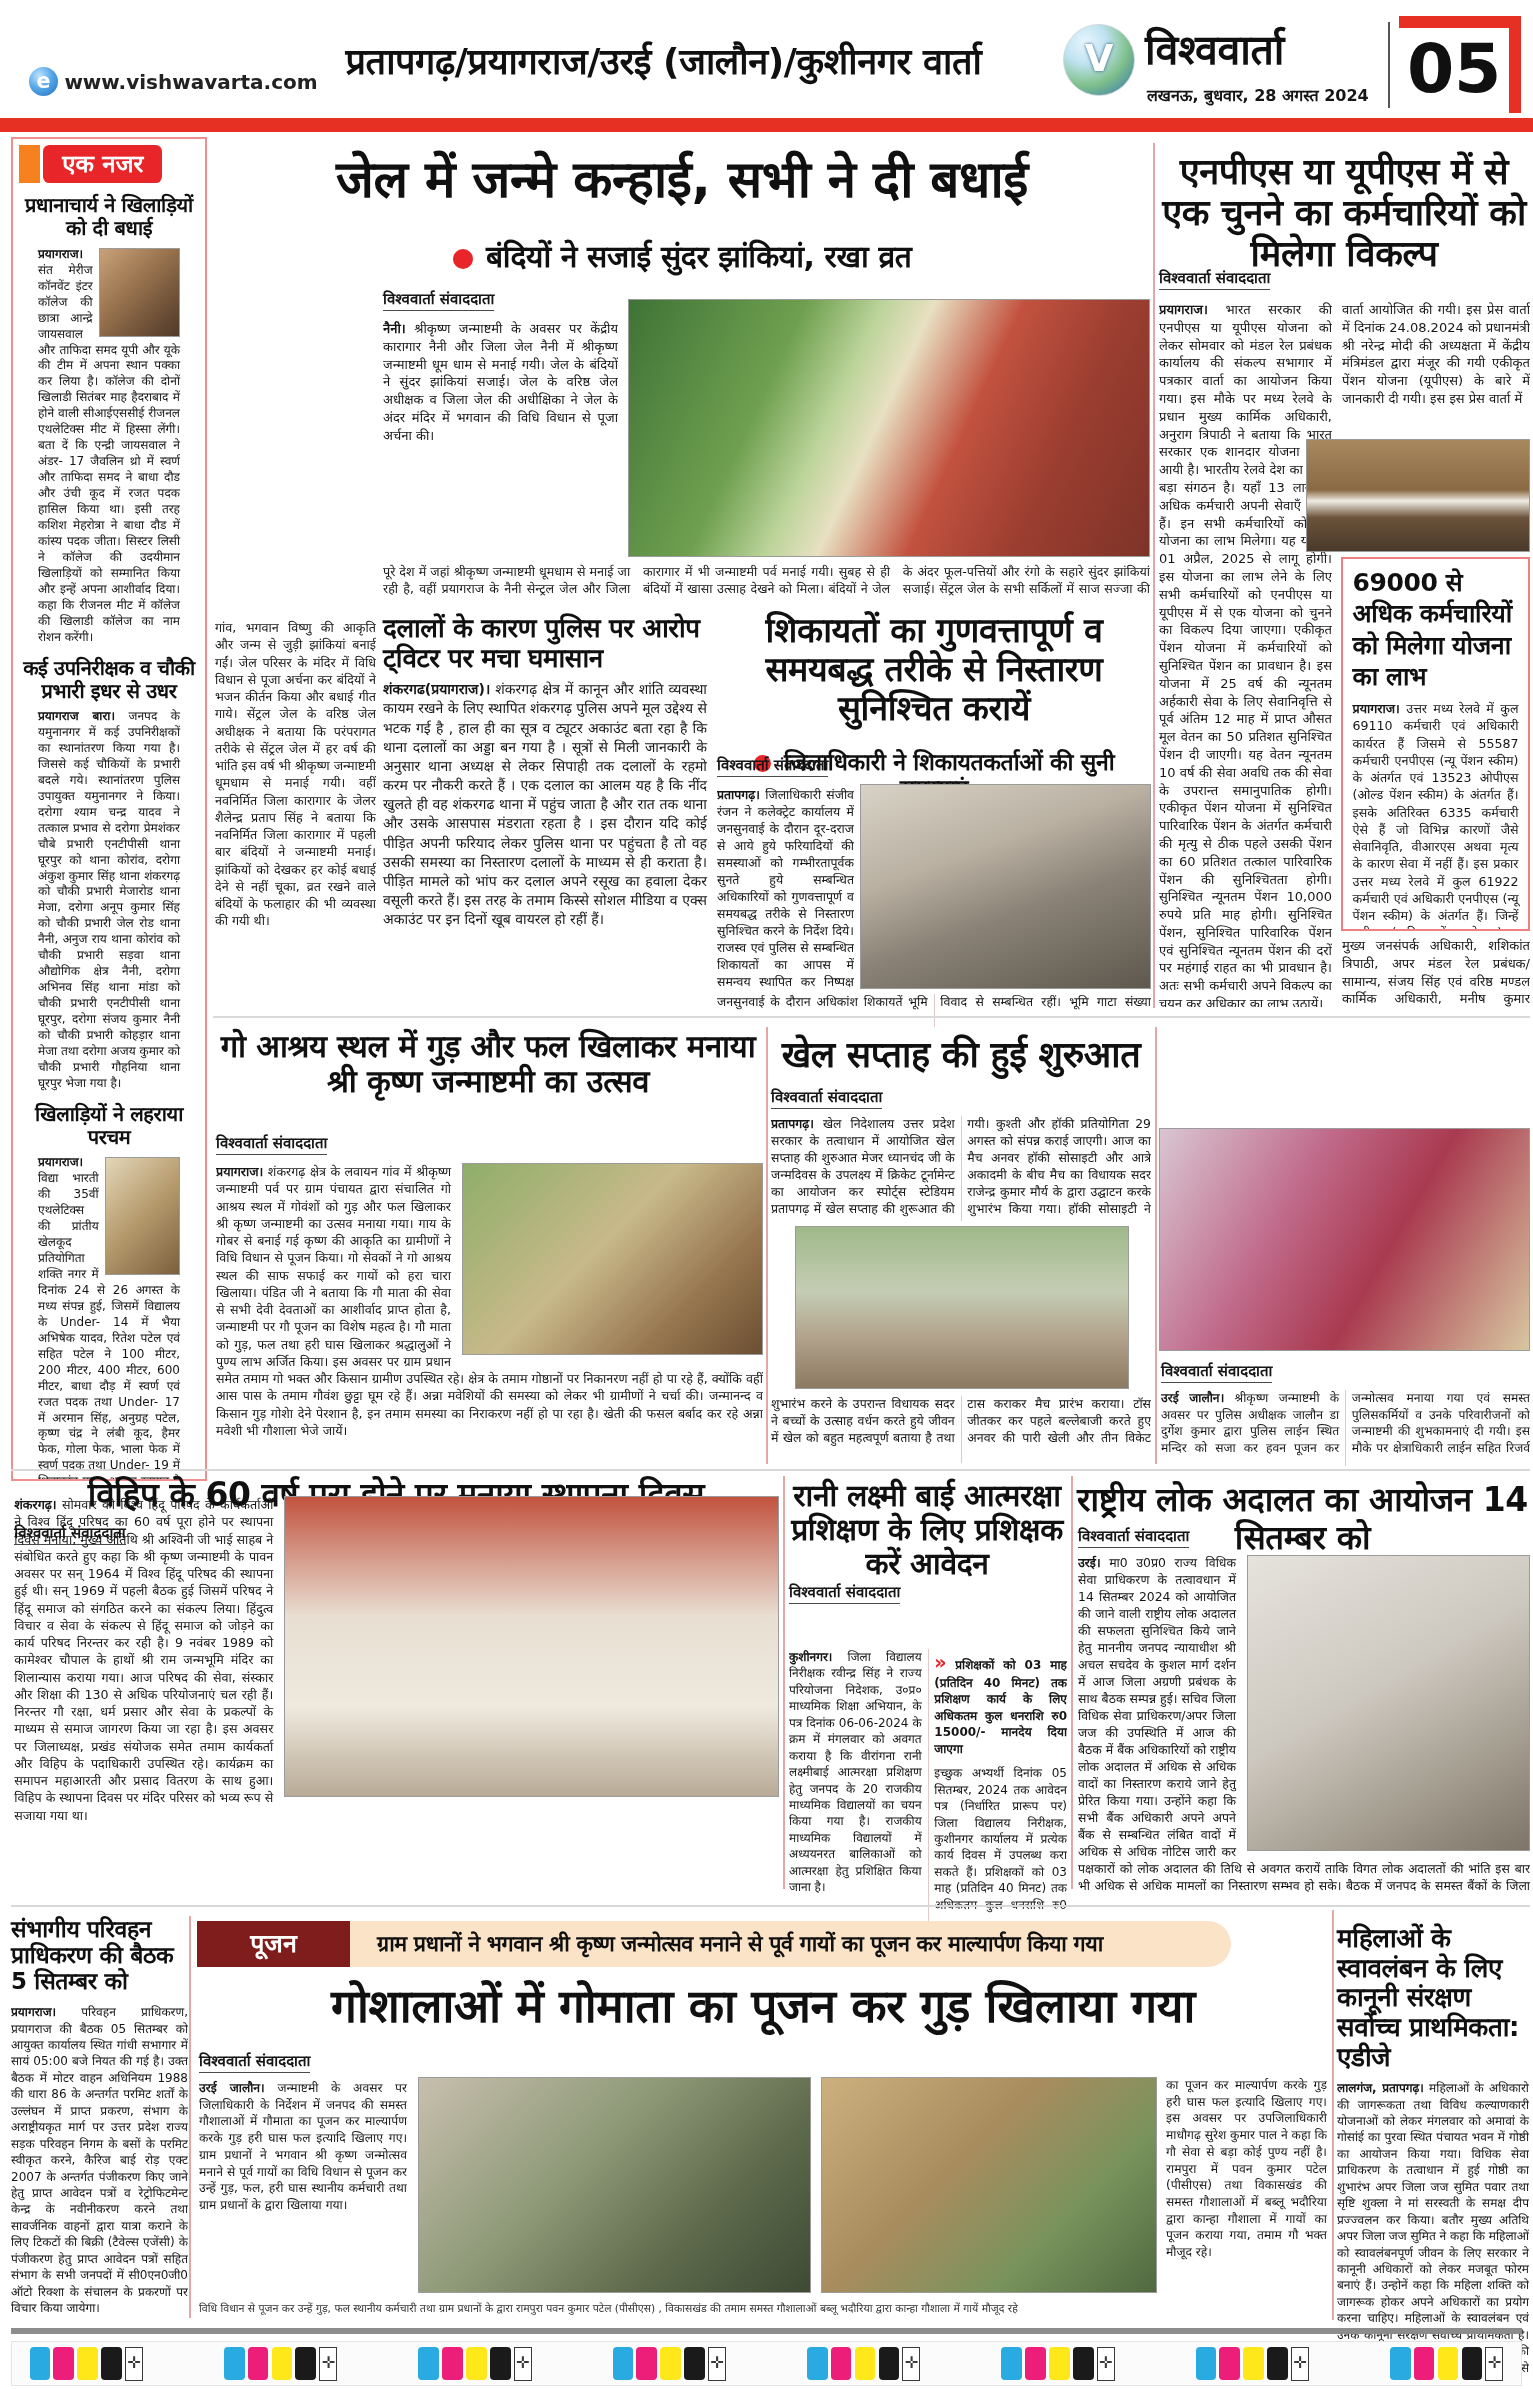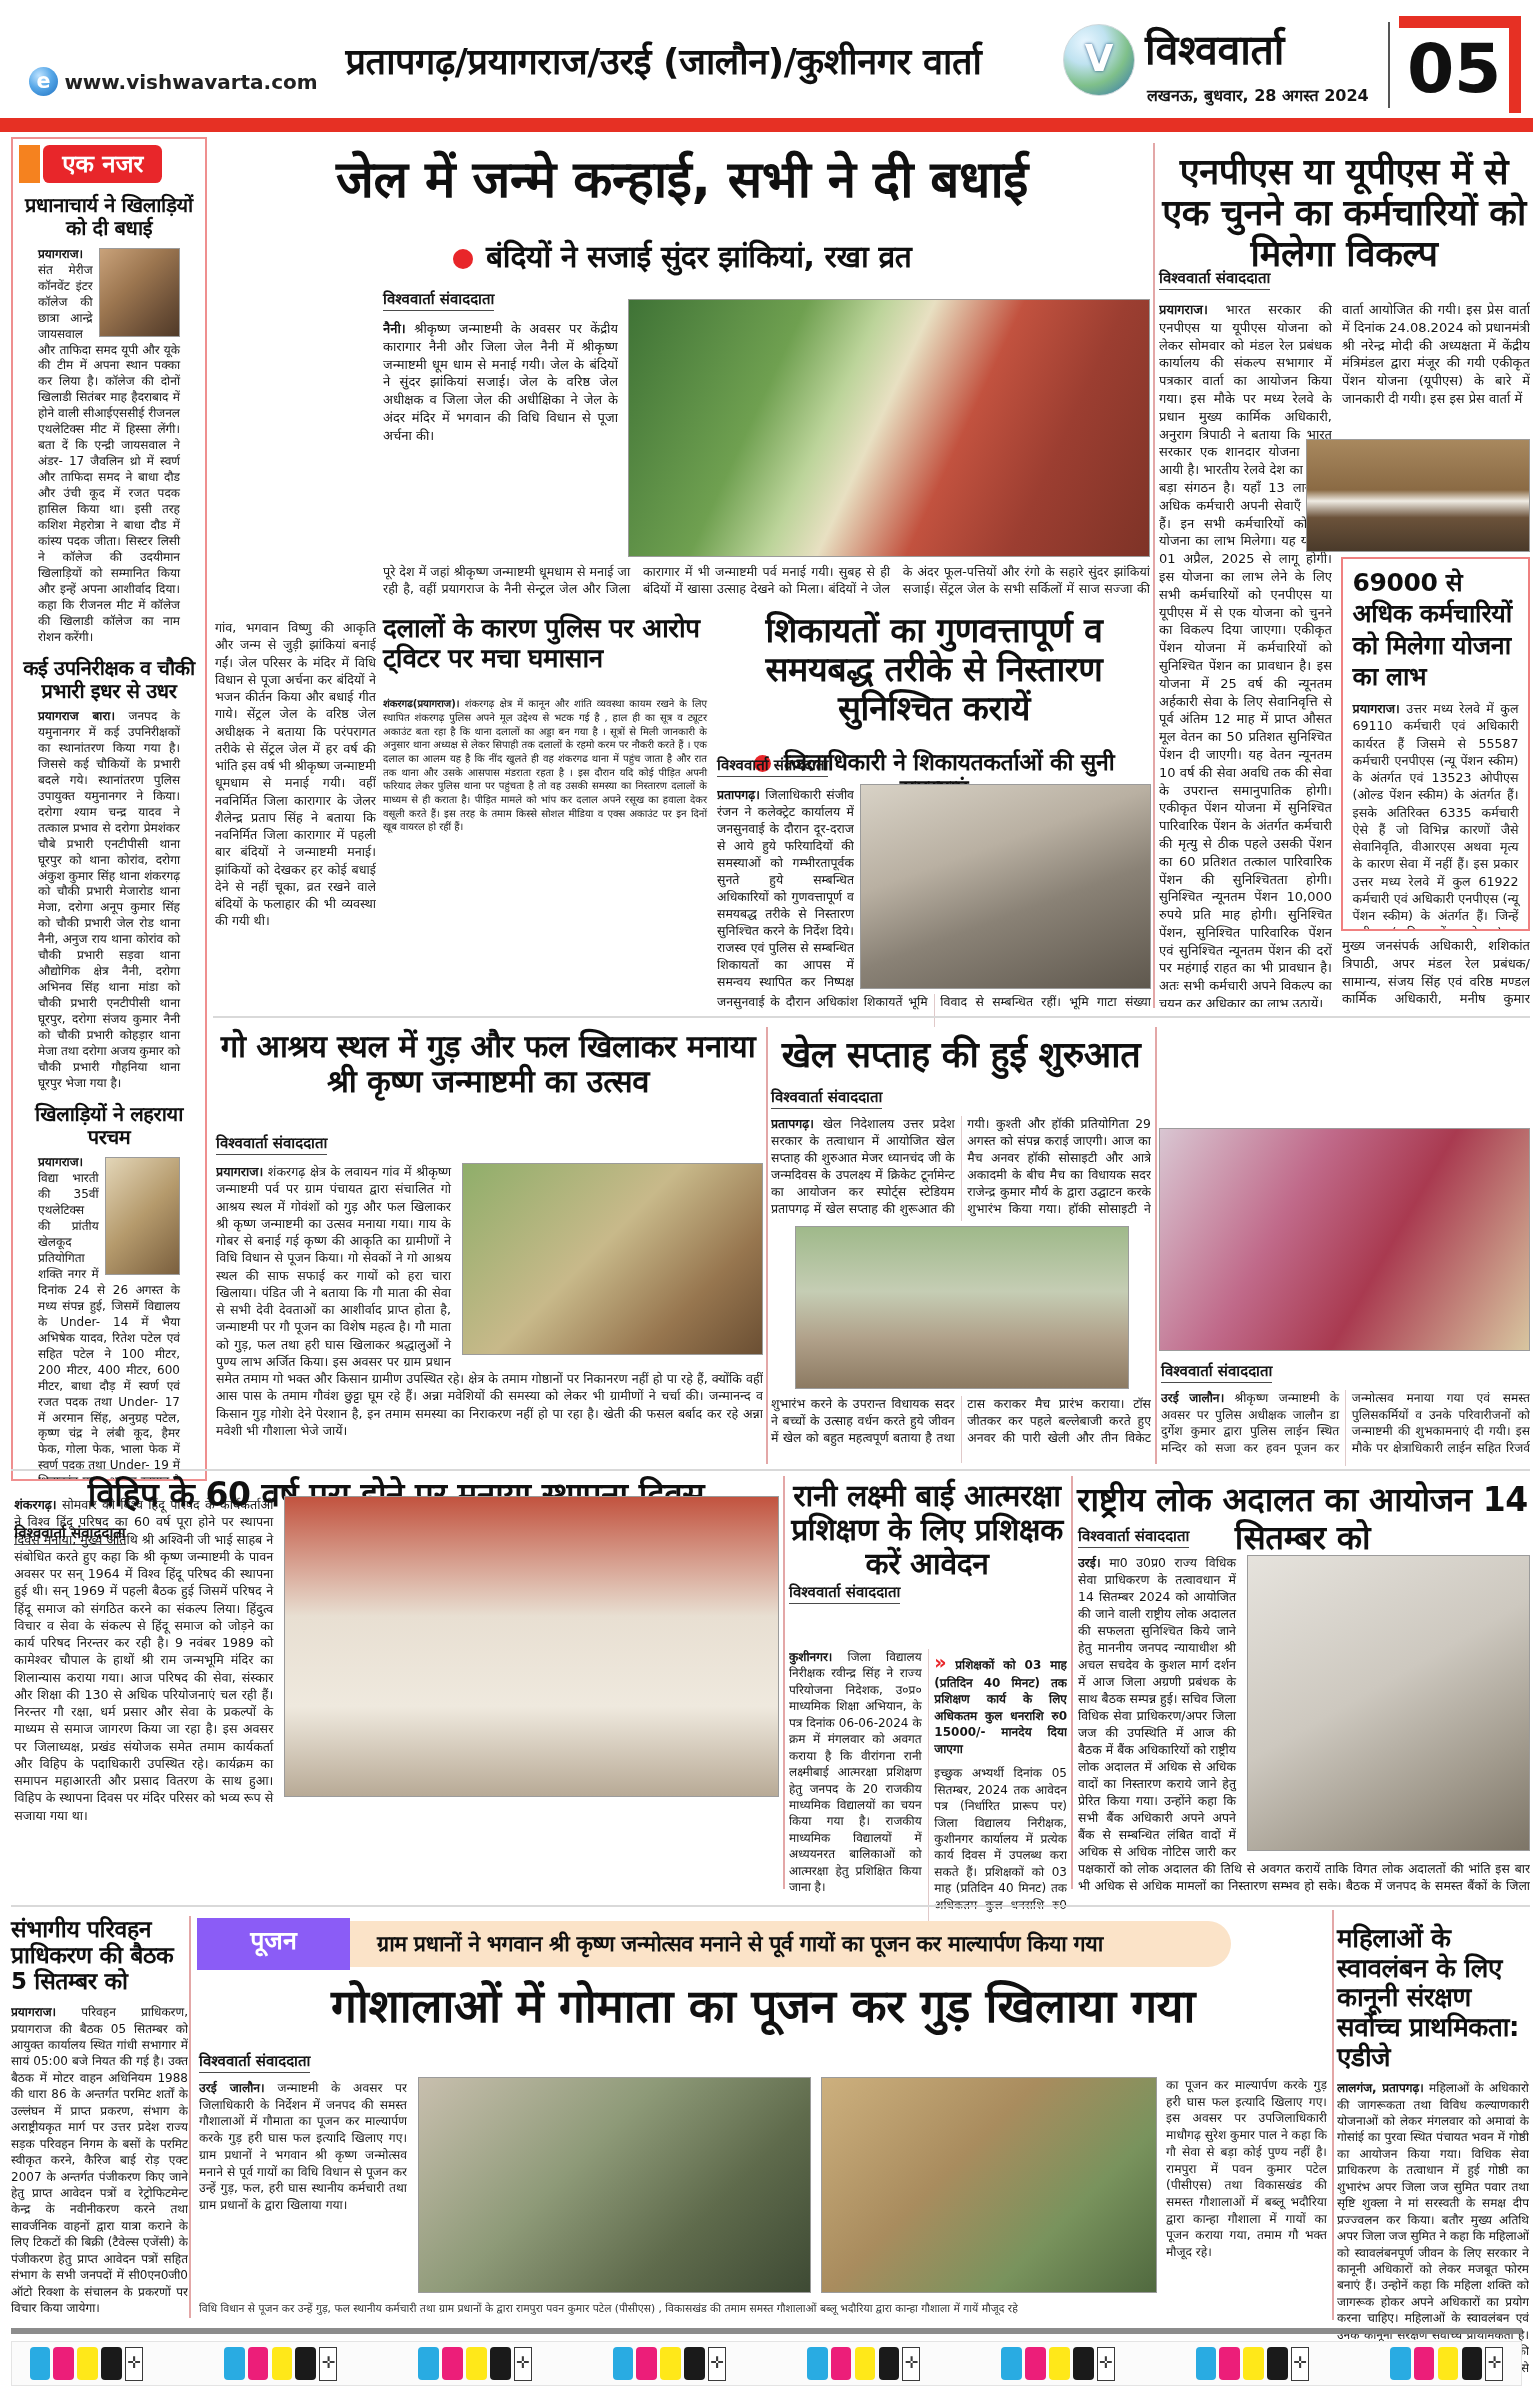--- a/index.html
+++ b/index.html
@@ -110,21 +110,21 @@
   <div class="abs body" style="left:383px;top:320px;width:235px;height:239px;overflow:hidden;">
     <b class="dateline">नैनी।</b>
     <span>श्रीकृष्ण जन्माष्टमी के अवसर पर केंद्रीय कारागार नैनी और जिला जेल नैनी में श्रीकृष्ण जन्माष्टमी धूम धाम से मनाई गयी। जेल के बंदियों ने सुंदर झांकियां सजाई। जेल के वरिष्ठ जेल अधीक्षक व जिला जेल की अधीक्षिका ने जेल के अंदर मंदिर में भगवान की विधि विधान से पूजा अर्चना की।</span>
   </div>
   <div class="abs photo ph-jail" style="left:628px;top:299px;width:522px;height:258px;"></div>
   <div class="abs body cols3" style="left:383px;top:563px;width:767px;height:48px;overflow:hidden;font-size:12.6px;">पूरे देश में जहां श्रीकृष्ण जन्माष्टमी धूमधाम से मनाई जा रही है, वहीं प्रयागराज के नैनी सेन्ट्रल जेल और जिला कारागार में भी जन्माष्टमी पर्व मनाई गयी। सुबह से ही बंदियों में खासा उत्साह देखने को मिला। बंदियों ने जेल के अंदर फूल-पत्तियों और रंगो के सहारे सुंदर झांकियां सजाई। सेंट्रल जेल के सभी सर्किलों में साज सज्जा की गयी, सर्किलों में बंदियों ने कान्हा के जन्म की झांकियां सजाईं।</div>
   <div class="abs body" style="left:215px;top:619px;width:161px;height:388px;overflow:hidden;font-size:12.6px;">गांव, भगवान विष्णु की आकृति और जन्म से जुड़ी झांकियां बनाई गईं। जेल परिसर के मंदिर में विधि विधान से पूजा अर्चना कर बंदियों ने भजन कीर्तन किया और बधाई गीत गाये। सेंट्रल जेल के वरिष्ठ जेल अधीक्षक ने बताया कि परंपरागत तरीके से सेंट्रल जेल में हर वर्ष की भांति इस वर्ष भी श्रीकृष्ण जन्माष्टमी धूमधाम से मनाई गयी। वहीं नवनिर्मित जिला कारागार के जेलर शैलेन्द्र प्रताप सिंह ने बताया कि नवनिर्मित जिला कारागार में पहली बार बंदियों ने जन्माष्टमी मनाई। झांकियों को देखकर हर कोई बधाई देने से नहीं चूका, व्रत रखने वाले बंदियों के फलाहार की भी व्यवस्था की गयी थी।</div>
 
   <div class="abs" style="left:383px;top:614px;width:324px;">
     <div class="head" style="font-size:26px;">दलालों के कारण पुलिस पर आरोप ट्विटर पर मचा घमासान</div>
-    <div class="body" style="margin-top:24px;font-size:10px;">
+    <div class="body" style="margin-top:7px;font-size:14px;">
       <b class="dateline">शंकरगढ(प्रयागराज)।</b>
       <span>शंकरगढ़ क्षेत्र में कानून और शांति व्यवस्था कायम रखने के लिए स्थापित शंकरगढ़ पुलिस अपने मूल उद्देश्य से भटक गई है , हाल ही का सूत्र व ट्यूटर अकाउंट बता रहा है कि थाना दलालों का अड्डा बन गया है । सूत्रों से मिली जानकारी के अनुसार थाना अध्यक्ष से लेकर सिपाही तक दलालों के रहमो करम पर नौकरी करते हैं । एक दलाल का आलम यह है कि नींद खुलते ही वह शंकरगढ थाना में पहुंच जाता है और रात तक थाना और उसके आसपास मंडराता रहता है । इस दौरान यदि कोई पीड़ित अपनी फरियाद लेकर पुलिस थाना पर पहुंचता है तो वह उसकी समस्या का निस्तारण दलालों के माध्यम से ही कराता है। पीड़ित मामले को भांप कर दलाल अपने रसूख का हवाला देकर वसूली करते हैं। इस तरह के तमाम किस्से सोशल मीडिया व एक्स अकाउंट पर इन दिनों खूब वायरल हो रहीं हैं।</span>
     </div>
   </div>
 
   <div class="abs head center" style="left:716px;top:611px;width:436px;font-size:34px;">शिकायतों का गुणवत्तापूर्ण व समयबद्ध तरीके से निस्तारण सुनिश्चित करायें</div>
   <div class="abs center" style="left:716px;top:749px;width:436px;text-align:center;">
     <span class="dot" style="width:17.5px;height:17.5px;"></span><span class="head" style="font-size:23px;">जिलाधिकारी ने शिकायतकर्ताओं की सुनी समस्याएं</span>
   </div>
   <div class="abs" style="left:717px;top:754px;"><span class="byline">विश्ववार्ता संवाददाता</span></div>
@@ -218,21 +218,21 @@
   <div class="abs" style="left:11px;top:1916px;width:177px;">
     <div class="head" style="font-size:23px;">संभागीय परिवहन प्राधिकरण की बैठक 5 सितम्बर को</div>
     <div class="body" style="margin-top:9.5px;font-size:12px;height:342px;overflow:hidden;">
       <b class="dateline">प्रयागराज।</b>
       <span>परिवहन प्राधिकरण, प्रयागराज की बैठक 05 सितम्बर को आयुक्त कार्यालय स्थित गांधी सभागार में सायं 05:00 बजे नियत की गई है। उक्त बैठक में मोटर वाहन अधिनियम 1988 की धारा 86 के अन्तर्गत परमिट शर्तों के उल्लंघन में प्राप्त प्रकरण, संभाग के अराष्ट्रीयकृत मार्ग पर उत्तर प्रदेश राज्य सड़क परिवहन निगम के बसों के परमिट स्वीकृत करने, कैरिज बाई रोड़ एक्ट 2007 के अन्तर्गत पंजीकरण किए जाने हेतु प्राप्त आवेदन पत्रों व रेट्रोफिटमेन्ट केन्द्र के नवीनीकरण करने तथा सावर्जनिक वाहनों द्वारा यात्रा कराने के लिए टिकटों की बिक्री (टैवेल्स एजेंसी) के पंजीकरण हेतु प्राप्त आवेदन पत्रों सहित संभाग के सभी जनपदों में सी0एन0जी0 ऑटो रिक्शा के संचालन के प्रकरणों पर विचार किया जायेगा।</span>
     </div>
   </div>
 
   <div class="abs vline" style="left:189px;top:1916px;height:402px;"></div>
   <div class="abs" style="left:197px;top:1921px;width:1034px;height:46px;background:#fbe3c8;border-radius:0 23px 23px 0;display:flex;align-items:center;">
-    <span style="width:153px;height:52px;background:#8b5cf6;color:#fff;font-weight:bold;font-size:25px;line-height:46px;text-align:center;">पूजन</span>
+    <span style="width:153px;height:46px;background:#7f1d1d;color:#fff;font-weight:bold;font-size:25px;line-height:46px;text-align:center;">पूजन</span>
     <span class="head" style="font-size:21.5px;margin-left:27px;">ग्राम प्रधानों ने भगवान श्री कृष्ण जन्मोत्सव मनाने से पूर्व गायों का पूजन कर माल्यार्पण किया गया</span>
   </div>
   <div class="abs head center" style="left:197px;top:1980px;width:1132px;font-size:46px;">गोशालाओं में गोमाता का पूजन कर गुड़ खिलाया गया</div>
   <div class="abs" style="left:199px;top:2050px;"><span class="byline">विश्ववार्ता संवाददाता</span></div>
   <div class="abs body" style="left:199px;top:2080px;width:208px;height:215px;overflow:hidden;font-size:12.2px;">
     <b class="dateline">उरई जालौन।</b>
     <span>जन्माष्टमी के अवसर पर जिलाधिकारी के निर्देशन में जनपद की समस्त गौशालाओं में गौमाता का पूजन कर माल्यार्पण करके गुड़ हरी घास फल इत्यादि खिलाए गए। ग्राम प्रधानों ने भगवान श्री कृष्ण जन्मोत्सव मनाने से पूर्व गायों का विधि विधान से पूजन कर उन्हें गुड़, फल, हरी घास स्थानीय कर्मचारी तथा ग्राम प्रधानों के द्वारा खिलाया गया।</span>
   </div>
   <div class="abs photo ph-puja1" style="left:418px;top:2077px;width:393px;height:216px;"></div>
   <div class="abs photo ph-puja2" style="left:821px;top:2077px;width:336px;height:216px;"></div>

